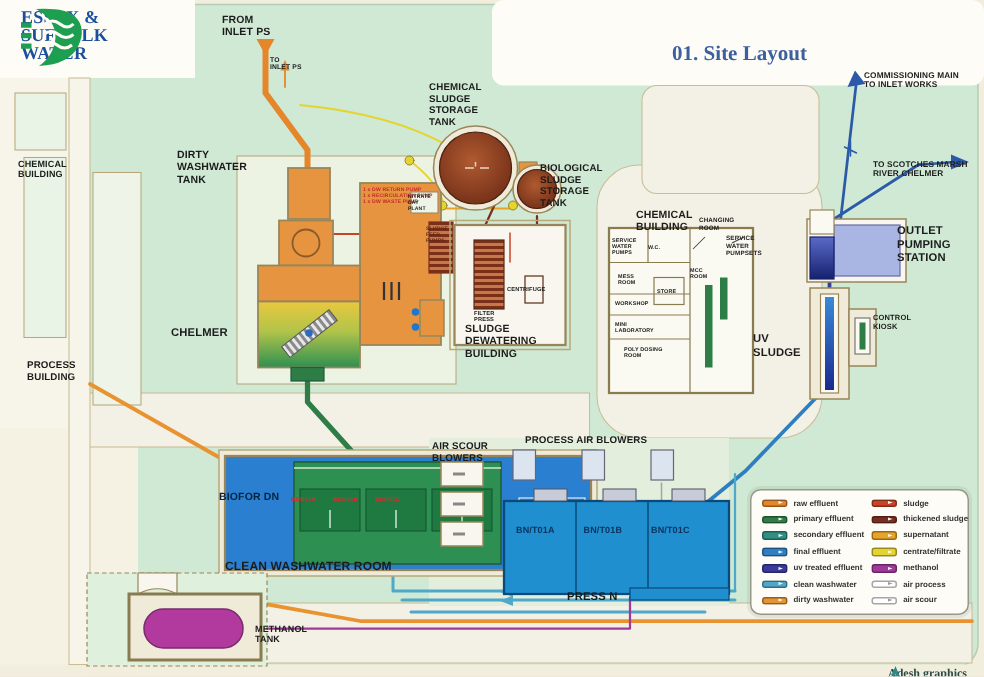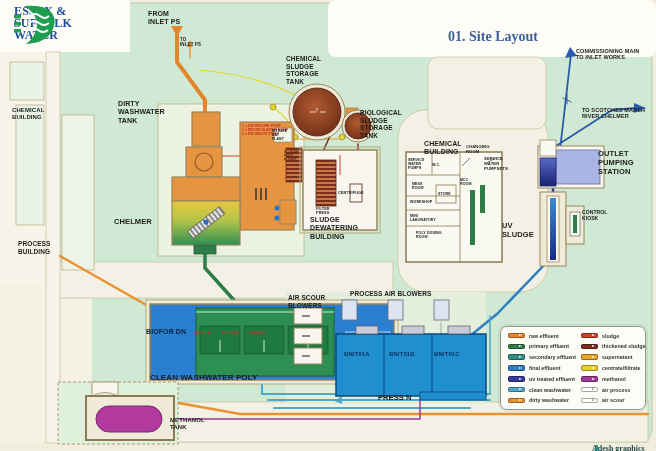--- a/index.html
+++ b/index.html
@@ -322,21 +322,21 @@
 KIOSK</div>
 
 <div class="lbl" style="left:288px;top:294px;width:52px;font-size:6.5px">AIR SCOUR
 BLOWERS</div>
 <div class="lbl" style="left:350px;top:290px;width:88px;font-size:6.5px">PROCESS AIR BLOWERS</div>
 
 <div class="lbl" style="left:146px;top:328px;width:52px;font-size:7px;color:#06233f">BIOFOR DN</div>
 <div class="lbl" style="left:194px;top:331px;width:28px;font-size:4px;color:#d03030">BDN01A</div>
 <div class="lbl" style="left:222px;top:331px;width:28px;font-size:4px;color:#d03030">BDN01B</div>
 <div class="lbl" style="left:250px;top:331px;width:28px;font-size:4px;color:#d03030">BDN01C</div>
-<div class="lbl" style="left:150px;top:373px;width:118px;font-size:8px">CLEAN WASHWATER POLY</div>
+<div class="lbl" style="left:150px;top:373px;width:118px;font-size:8px">CLEAN WASHWATER ROOM</div>
 
 <div class="lbl" style="left:344px;top:351px;width:34px;font-size:6px;color:#0d3560">BN/T01A</div>
 <div class="lbl" style="left:389px;top:351px;width:34px;font-size:6px;color:#0d3560">BN/T01B</div>
 <div class="lbl" style="left:434px;top:351px;width:34px;font-size:6px;color:#0d3560">BN/T01C</div>
 <div class="lbl" style="left:378px;top:394px;width:52px;font-size:7.5px">PRESS N</div>
 
 <div class="lbl" style="left:170px;top:417px;width:48px;font-size:6px">METHANOL
 TANK</div>
 
 <div class="legend">

